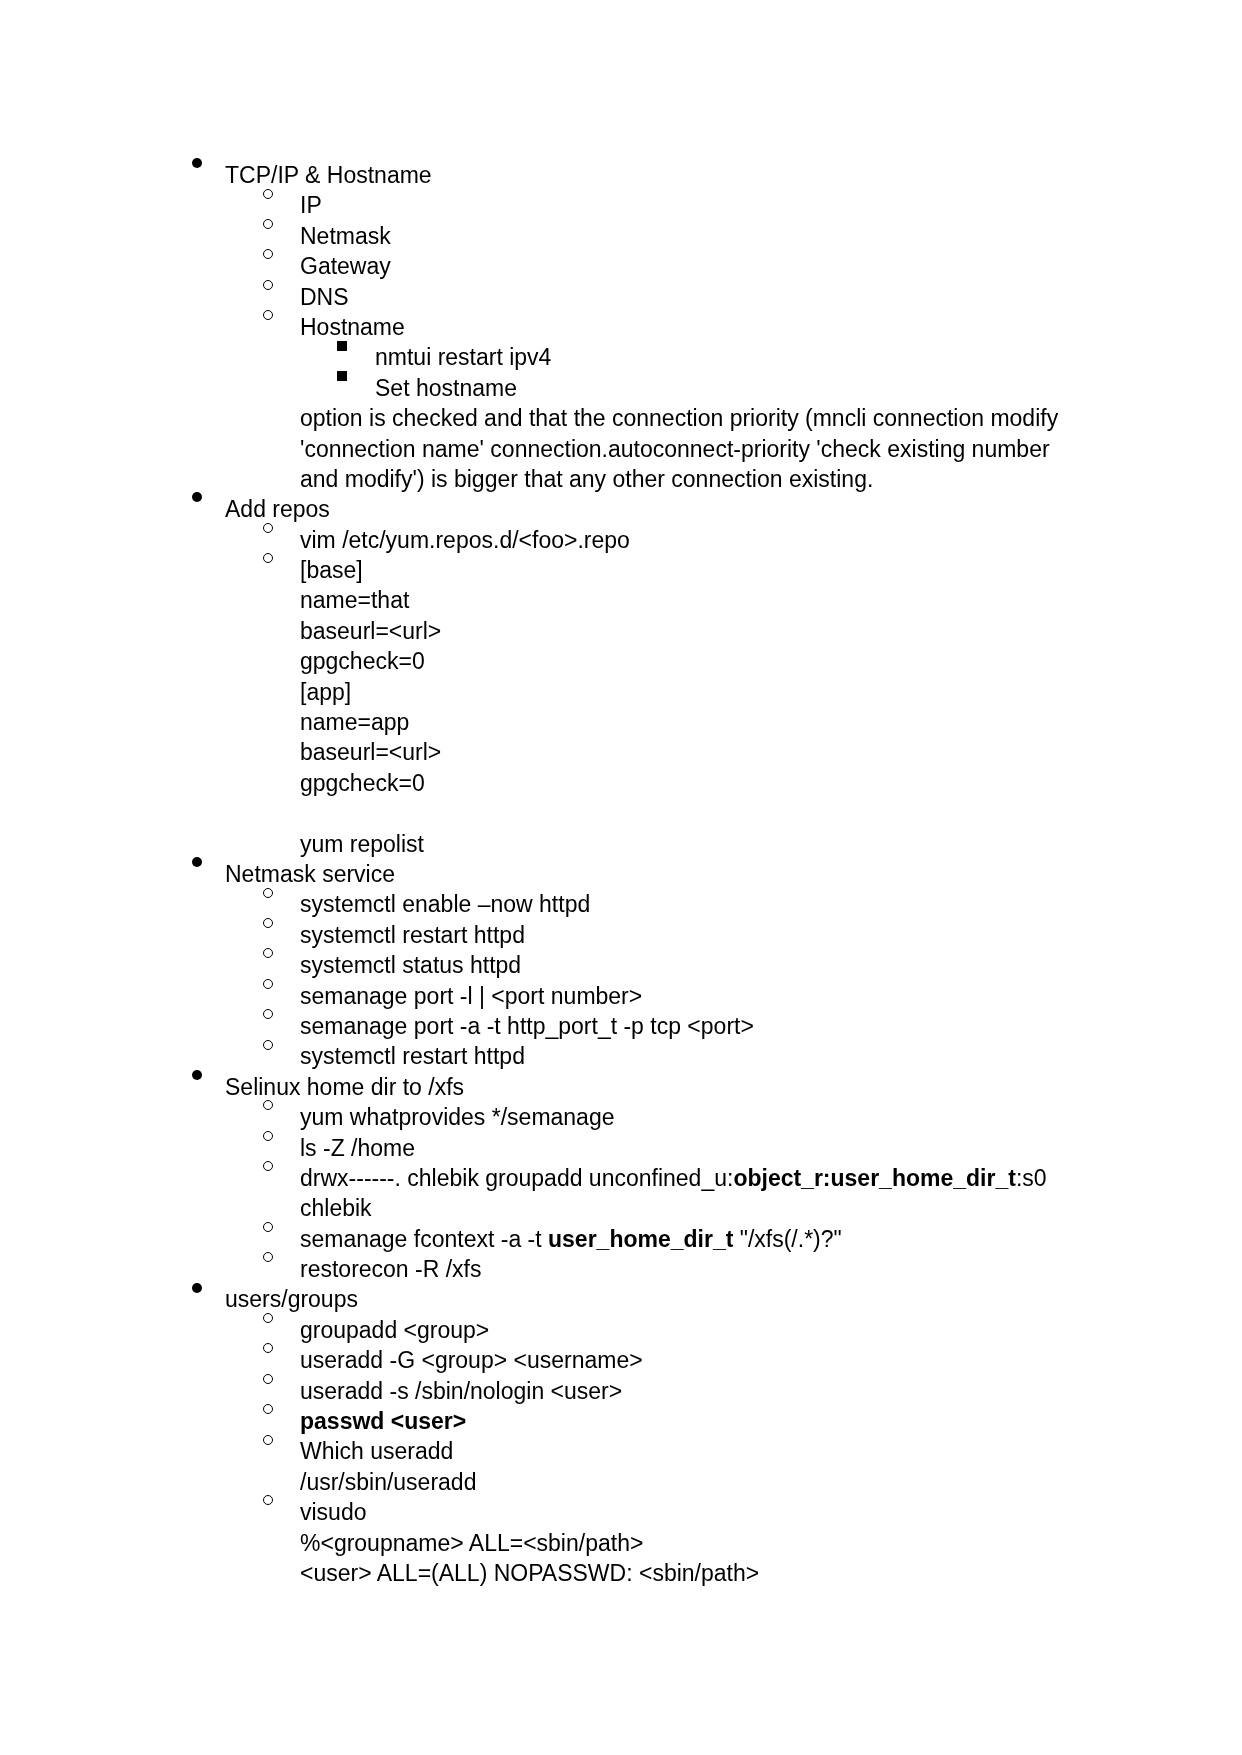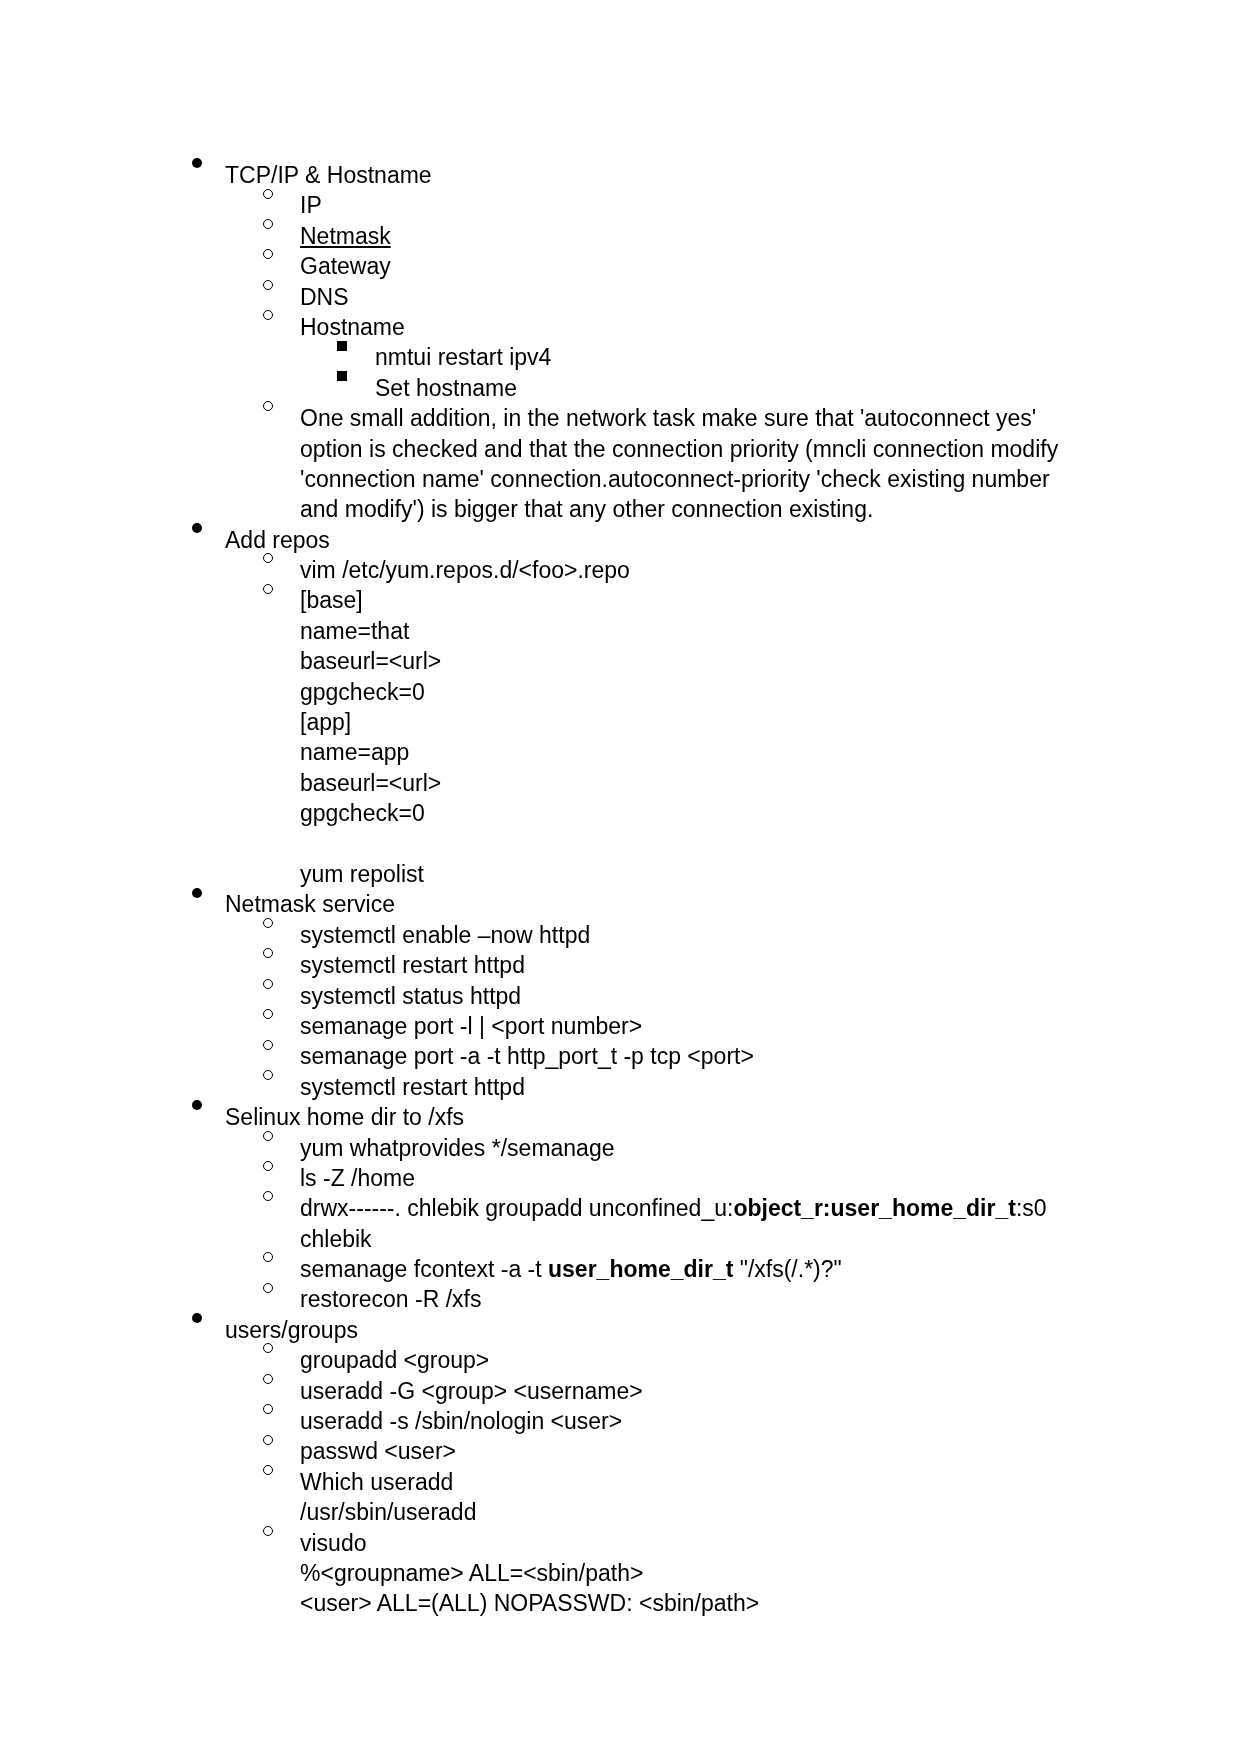--- a/index.html
+++ b/index.html
@@ -63,21 +63,21 @@
       <div class="row">
         <span class="marker disc" style="left: 192px;"></span>
         <span class="text" style="left: 225px;"><span>TCP/IP &amp; Hostname</span></span>
       </div>
       <div class="row">
         <span class="marker circle" style="left: 263px;"></span>
         <span class="text" style="left: 300px;"><span>IP</span></span>
       </div>
       <div class="row">
         <span class="marker circle" style="left: 263px;"></span>
-        <span class="text" style="left: 300px; text-decoration: underline;"><span>Netmask</span></span>
+        <span class="text" style="left: 300px;"><span>Netmask</span></span>
       </div>
       <div class="row">
         <span class="marker circle" style="left: 263px;"></span>
         <span class="text" style="left: 300px;"><span>Gateway</span></span>
       </div>
       <div class="row">
         <span class="marker circle" style="left: 263px;"></span>
         <span class="text" style="left: 300px;"><span>DNS</span></span>
       </div>
       <div class="row">
@@ -86,24 +86,20 @@
       </div>
       <div class="row">
         <span class="marker square" style="left: 337px;"></span>
         <span class="text" style="left: 375px;"><span>nmtui restart ipv4</span></span>
       </div>
       <div class="row">
         <span class="marker square" style="left: 337px;"></span>
         <span class="text" style="left: 375px;"><span>Set hostname</span></span>
       </div>
       <div class="row">
-        <span class="marker circle" style="left: 263px;"></span>
-        <span class="text" style="left: 300px;"><span>One small addition, in the network task make sure that 'autoconnect yes'</span></span>
-      </div>
-      <div class="row">
         <span class="text" style="left: 300px;"><span>option is checked and that the connection priority (mncli connection modify</span></span>
       </div>
       <div class="row">
         <span class="text" style="left: 300px;"><span>'connection name' connection.autoconnect-priority 'check existing number</span></span>
       </div>
       <div class="row">
         <span class="text" style="left: 300px;"><span>and modify') is bigger that any other connection existing.</span></span>
       </div>
       <div class="row">
         <span class="marker disc" style="left: 192px;"></span>
@@ -210,21 +206,21 @@
       <div class="row">
         <span class="marker circle" style="left: 263px;"></span>
         <span class="text" style="left: 300px;"><span>useradd -G &lt;group&gt; &lt;username&gt;</span></span>
       </div>
       <div class="row">
         <span class="marker circle" style="left: 263px;"></span>
         <span class="text" style="left: 300px;"><span>useradd -s /sbin/nologin &lt;user&gt;</span></span>
       </div>
       <div class="row">
         <span class="marker circle" style="left: 263px;"></span>
-        <span class="text" style="left: 300px;"><span>passwd &lt;user&gt;</span></span>
+        <span class="text" style="left: 300px; font-weight: bold;"><span>passwd &lt;user&gt;</span></span>
       </div>
       <div class="row">
         <span class="marker circle" style="left: 263px;"></span>
         <span class="text" style="left: 300px;"><span>Which useradd</span></span>
       </div>
       <div class="row">
         <span class="text" style="left: 300px;"><span>/usr/sbin/useradd</span></span>
       </div>
       <div class="row">
         <span class="marker circle" style="left: 263px;"></span>

